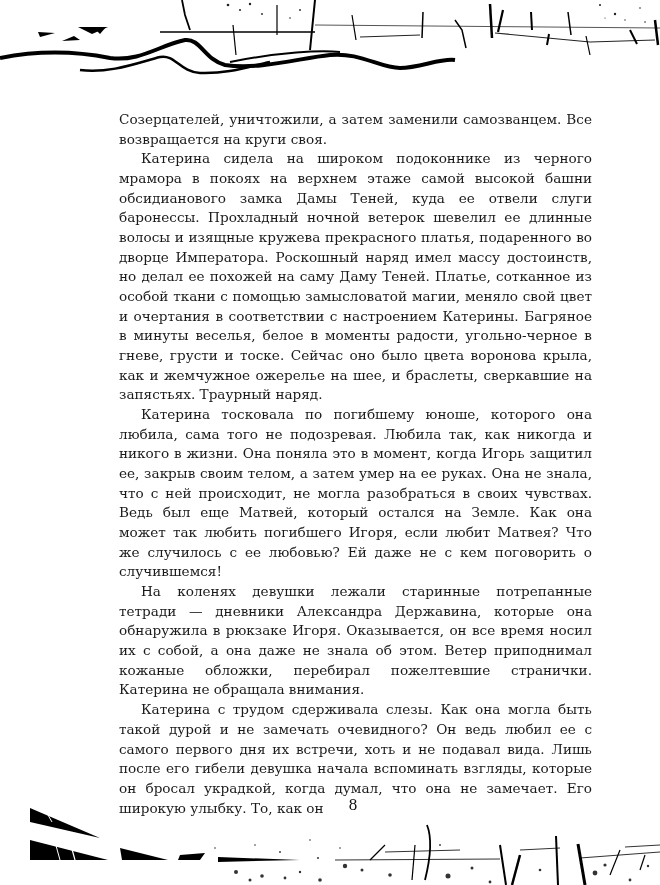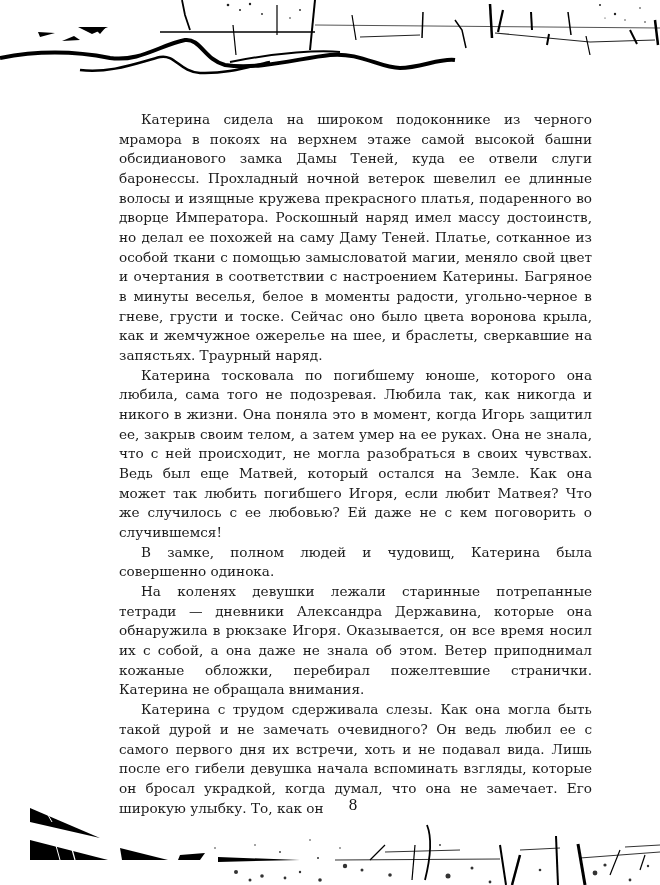--- a/index.html
+++ b/index.html
@@ -78,23 +78,23 @@
     <circle cx="600" cy="5" r="1"></circle>
       <circle cx="615" cy="14" r="1.2"></circle>
       <circle cx="640" cy="8" r="0.8"></circle>
     <circle cx="625" cy="20" r="0.7"></circle>
       <circle cx="645" cy="22" r="0.8"></circle>
       <circle cx="605" cy="18" r="0.6"></circle>
   </g>
 </svg>
 
 <div class="text-block">
+  <p class="cont">Созерцателей, уничтожили, а затем заменили самозванцем. Все возвращается на круги своя.</p>
   <p>Катерина сидела на широком подоконнике из черного мрамора в покоях на верхнем этаже самой высокой башни обсидианового замка Дамы Теней, куда ее отвели слуги баронессы. Прохладный ночной ветерок шевелил ее длинные волосы и изящные кружева прекрасного платья, подаренного во дворце Императора. Роскош­ный наряд имел массу достоинств, но делал ее похожей на саму Даму Теней. Платье, сотканное из особой ткани с помощью замысловатой магии, меняло свой цвет и очертания в соответствии с настроением Катерины. Багряное в минуты веселья, белое в моменты радости, угольно-черное в гневе, грусти и тоске. Сейчас оно было цвета во­ронова крыла, как и жемчужное ожерелье на шее, и браслеты, свер­кавшие на запястьях. Траурный наряд.</p>
   <p>Катерина тосковала по погибшему юноше, которого она любила, сама того не подозревая. Любила так, как никогда и никого в жизни. Она поняла это в момент, когда Игорь защитил ее, закрыв своим телом, а затем умер на ее руках. Она не знала, что с ней происхо­дит, не могла разобраться в своих чувствах. Ведь был еще Матвей, который остался на Земле. Как она может так любить погибшего Игоря, если любит Матвея? Что же случилось с ее любовью? Ей даже не с кем поговорить о случившемся!</p>
-  <p>В замке, полном людей и чудовищ, Катерина была совершенно одинока.</p>
   <p>На коленях девушки лежали старинные потрепанные тетради — дневники Александра Державина, которые она обнаружила в рюкзаке Игоря. Оказывается, он все время носил их с собой, а она даже не знала об этом. Ветер приподнимал кожаные обложки, пе­ребирал пожелтевшие странички. Катерина не обращала внимания.</p>
   <p>Катерина с трудом сдерживала слезы. Как она могла быть такой дурой и не замечать очевидного? Он ведь любил ее с самого первого дня их встречи, хоть и не подавал вида. Лишь после его гибели девушка начала вспоминать взгляды, которые он бросал украдкой, когда думал, что она не замечает. Его широкую улыбку. То, как он</p>
 </div>
 
 <div class="page-number">8</div>
 
 <svg class="deco deco-bottom" viewBox="0 780 660 105" xmlns="http://www.w3.org/2000/svg">
 
   <polygon points="30,808 100,838 30,822" fill="#000"></polygon>
   <polygon points="30,840 108,860 30,860" fill="#000"></polygon>

